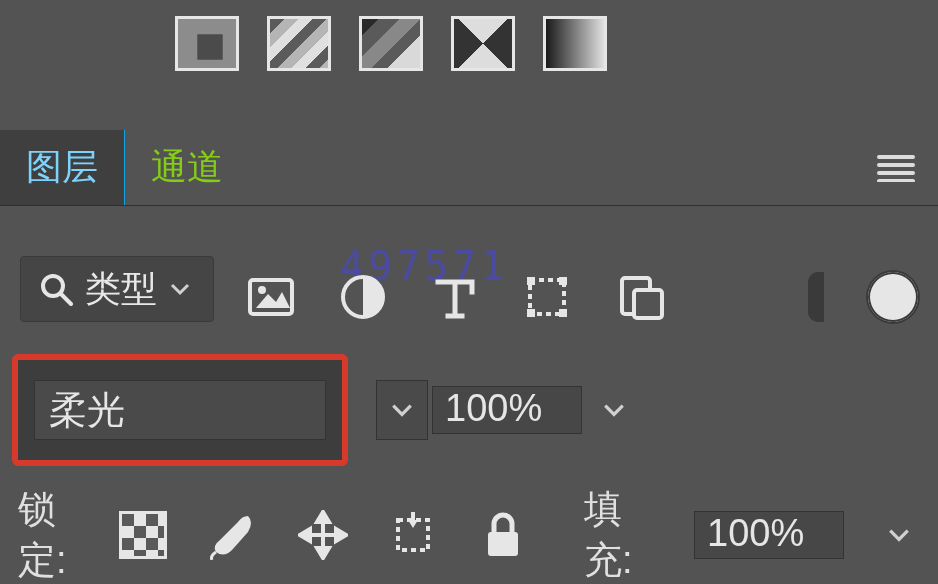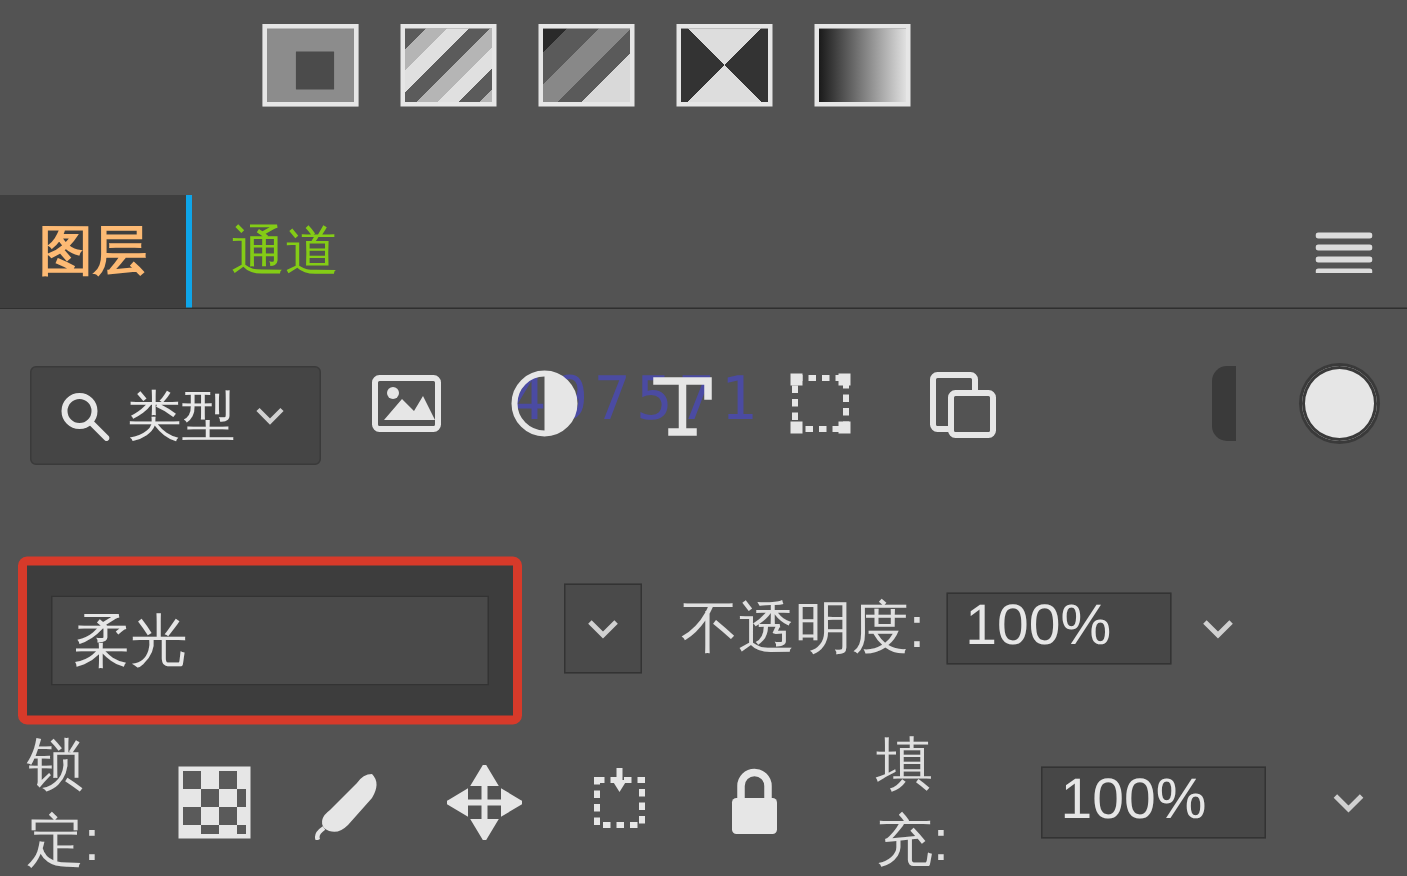--- a/index.html
+++ b/index.html
@@ -80,43 +80,42 @@
     padding: 0 26px;
     font-size: 36px;
     display: flex;
     align-items: center;
     color: #84cc16;
     border-right: 1px solid transparent;
     cursor: pointer;
   }
   .tab.active {
     background: #3f3f3f;
-    color: #fdba74;
-    border-right: 4px solid #0ea5e9;
-    font-weight: bold;
+    color: #7dd3fc;
+    border-right: 1px solid #0ea5e9;
   }
   .tabs-spacer { flex: 1; }
   .hamburger {
     width: 85px;
     display:flex;
     align-items:center;
     justify-content:center;
     cursor:pointer;
   }
   .hamburger svg { width: 38px; height: 28px; }
 
   
   .filter-row {
     position:absolute;
     top: 244px;
     left: 0;
     width: 100%;
     padding: 0 20px;
     display:flex;
-    align-items:flex-start;
+    align-items:flex-end;
     gap: 32px;
     height: 78px;
   }
   .kind-dd {
     display:flex;
     align-items:center;
     background:#454545;
     border:1px solid #3a3a3a;
     height:66px;
     padding: 0 22px 0 18px;
@@ -180,21 +179,20 @@
   }
   .blend-box{
     border:6px solid #d73a2a;
     border-radius:6px;
     height:112px;
     width:336px;
     display:flex;
     align-items:center;
     padding: 0 16px;
     background:#3d3d3d;
-    margin-top:17px;
   }
   .blend-inner{
     background:#4a4a4a;
     border:1px solid #333;
     height:60px;
     width:100%;
     display:flex;
     align-items:center;
     padding: 0 14px;
     font-size:38px;
@@ -345,21 +343,20 @@
   <div class="blend-box">
     <div class="blend-inner">
       <span>柔光</span>
     </div>
   </div>
   <div class="blend-chev">
     <svg width="24" height="24" viewBox="0 0 22 22">
       <polyline points="3,7 11,15 19,7" fill="none" stroke="#d0d0d0" stroke-width="3"></polyline>
       </svg>
   </div>
-  <span class="lbllarge">不透明度:</span>
   <div class="num-field">
     <span>100%</span>
   </div>
   <div class="mini-chev">
     <svg width="24" height="24" viewBox="0 0 22 22">
       <polyline points="3,7 11,15 19,7" fill="none" stroke="#d0d0d0" stroke-width="3"></polyline>
       </svg>
   </div>
 </div>
 

